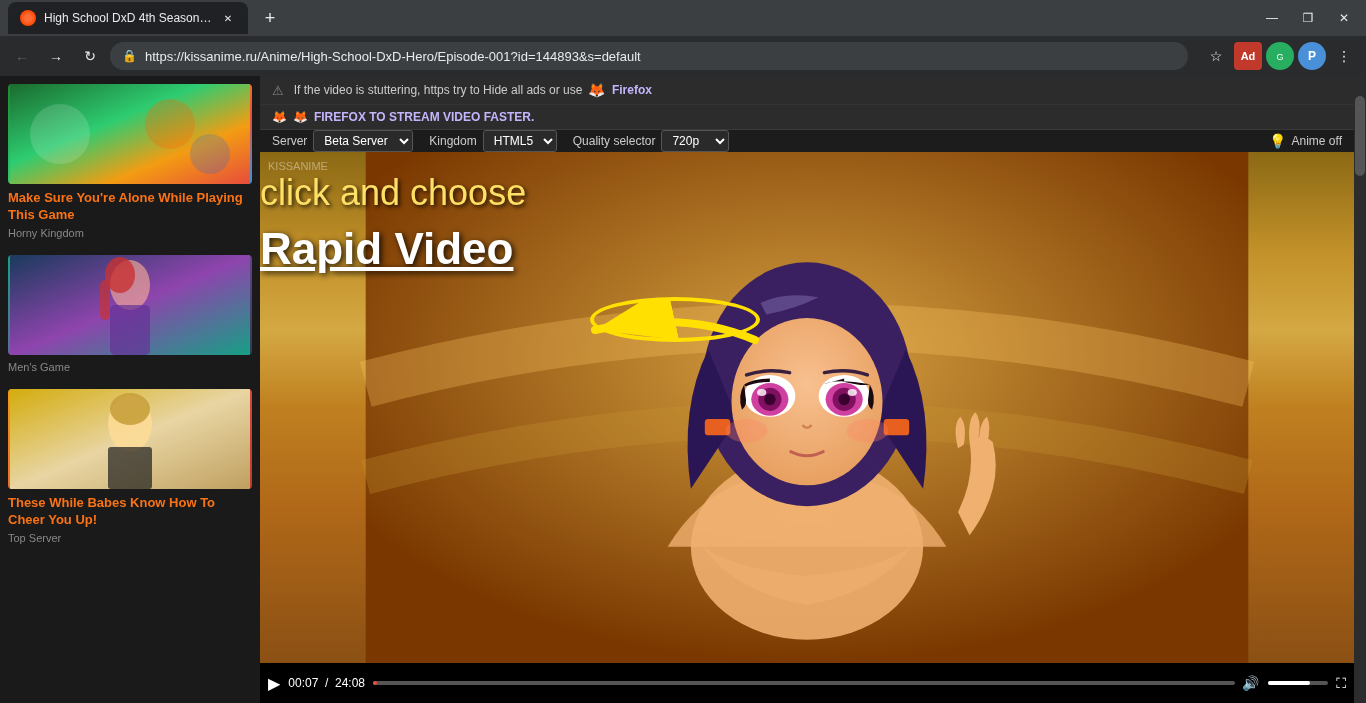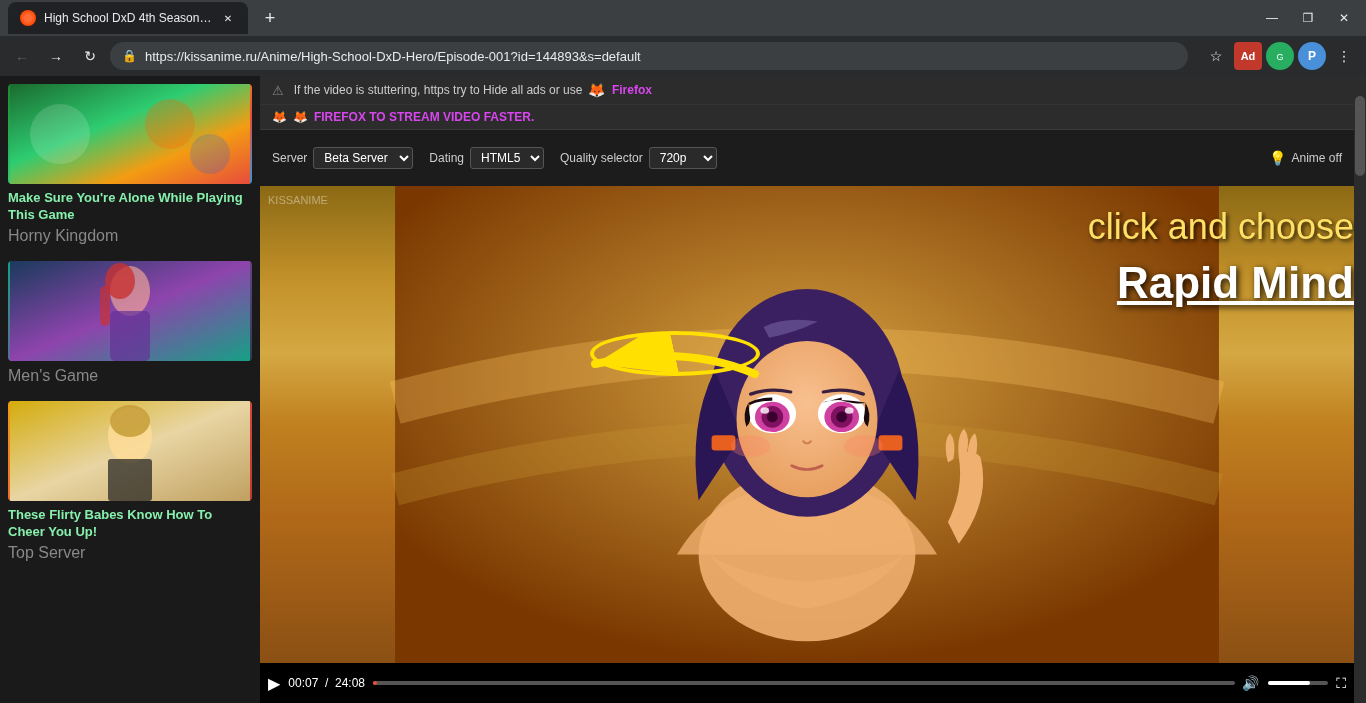--- a/index.html
+++ b/index.html
@@ -230,27 +230,27 @@
       background: linear-gradient(135deg, #16a085 0%, #8e44ad 50%, #2c3e50 100%);
     }
 
     .ad-image-3 {
       background: linear-gradient(135deg, #f39c12 0%, #e74c3c 50%, #c0392b 100%);
     }
 
     .ad-title {
       font-size: 13px;
       font-weight: bold;
-      color: #86efac;
+      color: #f97316;
       line-height: 1.3;
       margin-bottom: 3px;
     }
 
     .ad-source {
-      font-size: 16px;
+      font-size: 11px;
       color: #888;
     }
 
     
     .main-content {
       flex: 1;
       display: flex;
       flex-direction: column;
       background: #1a1a1a;
     }
@@ -277,29 +277,29 @@
       padding: 5px 12px;
       font-size: 12px;
       color: #ccc;
       display: flex;
       align-items: center;
       gap: 6px;
       border-bottom: 1px solid #3a3a3a;
     }
 
     .ff-link {
-      color: #d946ef;
+      color: #c4b5fd;
       font-weight: bold;
       text-decoration: none;
     }
 
     
     .player-controls-bar {
       background: #1c1c1c;
-      padding: 17px 12px;
+      padding: 0 12px;
       display: flex;
       align-items: center;
       gap: 16px;
       flex-shrink: 0;
     }
 
     .control-group {
       display: flex;
       align-items: center;
       gap: 6px;
@@ -370,21 +370,21 @@
       width: 100%;
       height: 100%;
     }
 
     
     .overlay-text {
       position: absolute;
       top: 20px;
       left: 50%;
       transform: translateX(-50%);
-      text-align: right;
+      text-align: left;
       pointer-events: none;
       width: 100%;
     }
 
     .overlay-click-text {
       font-size: 36px;
       font-weight: normal;
       color: #ffe066;
       text-shadow: 2px 2px 4px rgba(0,0,0,0.8);
       font-family: 'Comic Sans MS', cursive, sans-serif;
@@ -605,21 +605,21 @@
               <stop offset="100%" style="stop-color:#c0a060"></stop>
             </linearGradient>
           </defs>
           <rect width="240" height="100" fill="url(#g3)"></rect>
 
           <ellipse cx="120" cy="35" rx="22" ry="28" fill="rgba(255,220,150,0.8)"></ellipse>
           <ellipse cx="120" cy="20" rx="20" ry="16" fill="rgba(200,160,60,0.9)"></ellipse>
           <rect x="98" y="58" width="44" height="42" rx="3" fill="rgba(30,30,30,0.7)"></rect>
         </svg>
       </div>
-      <div class="ad-title">These Flirty Babes Know How To Cheer You Up!</div>
+      <div class="ad-title">These While Babes Know How To Cheer You Up!</div>
       <div class="ad-source">Top Server</div>
     </div>
   </div>
 
   <div class="main-content">
 
     <div class="notification-bar">
       <span style="color:#888; font-size:13px; margin-right:4px;">⚠</span>
       <span>If the video is stuttering, https try to Hide all ads or use</span>
       <span class="ff-icon">🦊</span>
@@ -635,21 +635,21 @@
     <div class="player-controls-bar">
       <div class="control-group">
         <span class="control-label">Server</span>
         <select class="control-select">
           <option>Beta Server</option>
           <option>Rapid Video</option>
         </select>
       </div>
 
       <div class="control-group">
-        <span class="control-label">Dating</span>
+        <span class="control-label">Kingdom</span>
         <select class="control-select">
           <option>HTML5</option>
           <option>Flash</option>
         </select>
       </div>
 
       <div class="control-group">
         <span class="control-label">Quality selector</span>
         <select class="control-select">
           <option>720p</option>
@@ -737,21 +737,21 @@
           <path d="M510,255 Q505,235 512,228 Q518,235 515,252 Z" fill="#f0b070"></path>
           <path d="M520,250 Q518,230 525,224 Q531,232 527,248 Z" fill="#f0b070"></path>
           <path d="M528,252 Q528,233 535,228 Q539,236 535,252 Z" fill="#f0b070"></path>
 
           <path d="M290,340 Q320,380 380,390 Q440,380 470,340 Q440,360 380,365 Q320,360 290,340 Z" fill="#f0b070" opacity="0.6"></path>
         </svg>
       </div>
 
       <div class="overlay-text">
         <span class="overlay-click-text">click and choose</span>
-        <span class="overlay-rapid-video">Rapid Mind</span>
+        <span class="overlay-rapid-video">Rapid Video</span>
       </div>
 
       <div style="position:absolute; top:148px; left:305px; pointer-events:none; z-index:20;">
         <svg width="200" height="80" viewBox="0 0 200 80">
 
           <defs>
             <marker id="arrowhead" markerWidth="10" markerHeight="7" refX="10" refY="3.5" orient="auto">
               <polygon points="0 0, 10 3.5, 0 7" fill="#FFE000"></polygon>
             </marker>
           </defs>

